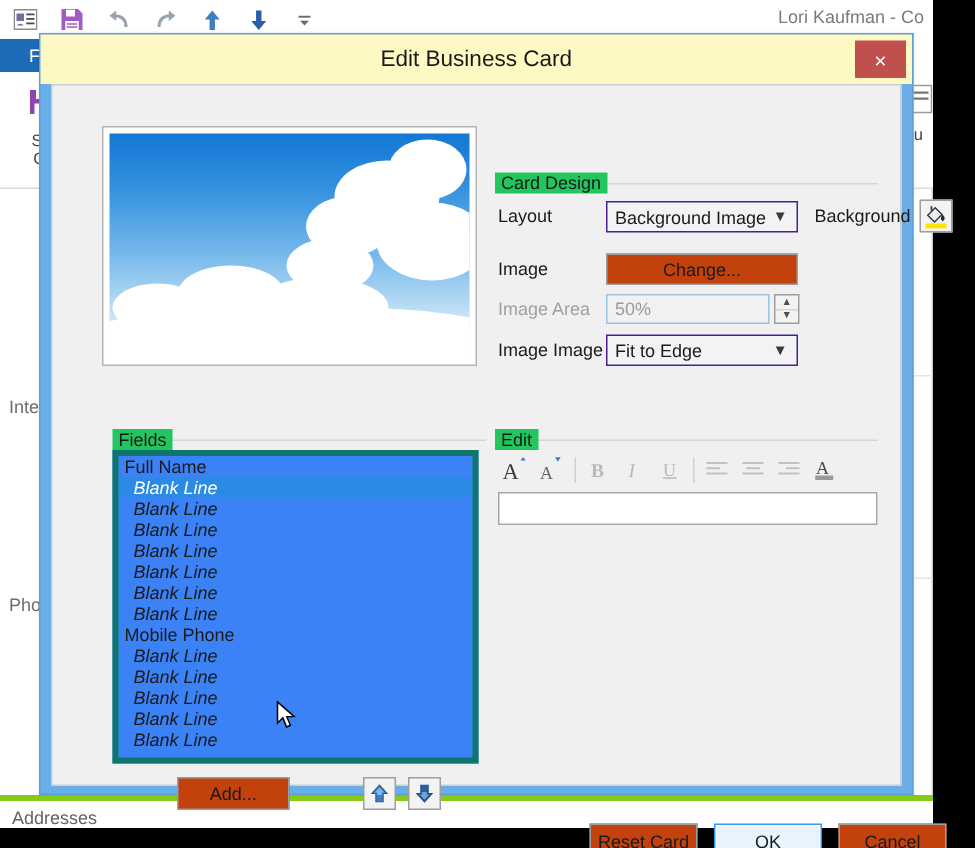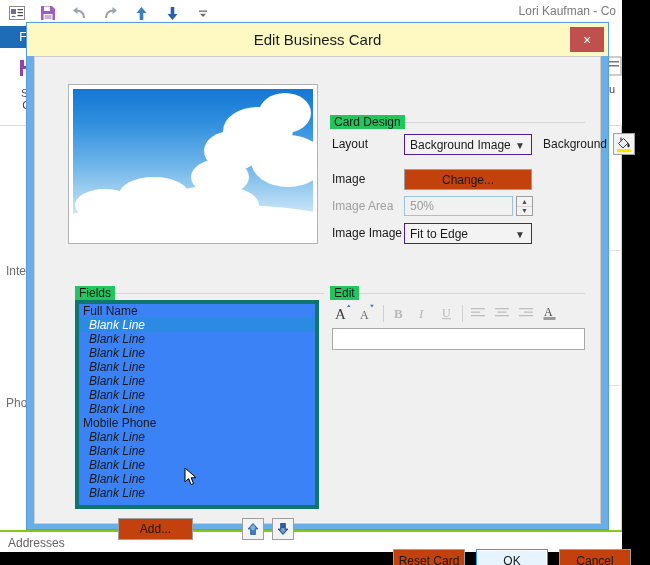--- a/index.html
+++ b/index.html
@@ -90,21 +90,21 @@
     border-top: 1px solid #e4e4e4;
   }
   #app-body-line-b {
     position: absolute; left: 38px; top: 385px; width: 584px;
     border-top: 1px solid #e4e4e4;
   }
   #status-bar {
     position: absolute; left: 0; top: 530px;
     width: 622px; height: 22px;
     background: #ffffff;
-    border-top: 2px solid #84cc16;
+    border-top: 4px solid #84cc16;
   }
   #status-text {
     position: absolute; left: 8px; top: 4px;
     font-size: 12px; color: #636363;
   }
 
   
   #dialog {
     position: absolute;
     left: 26px; top: 22px;

